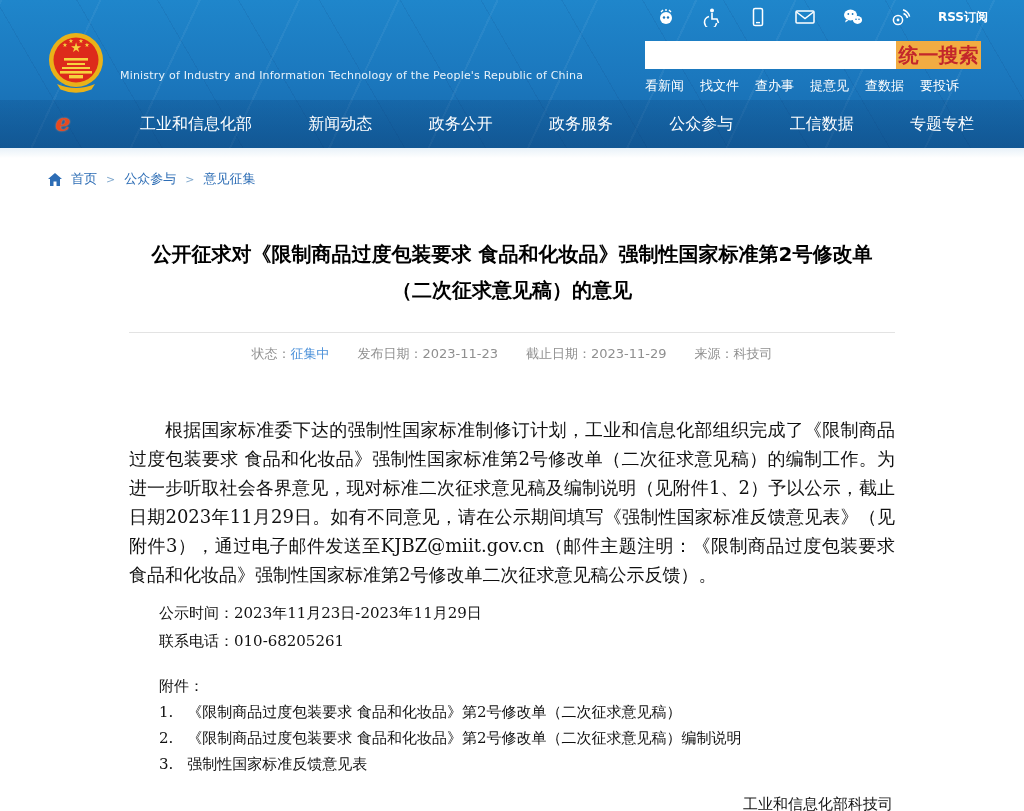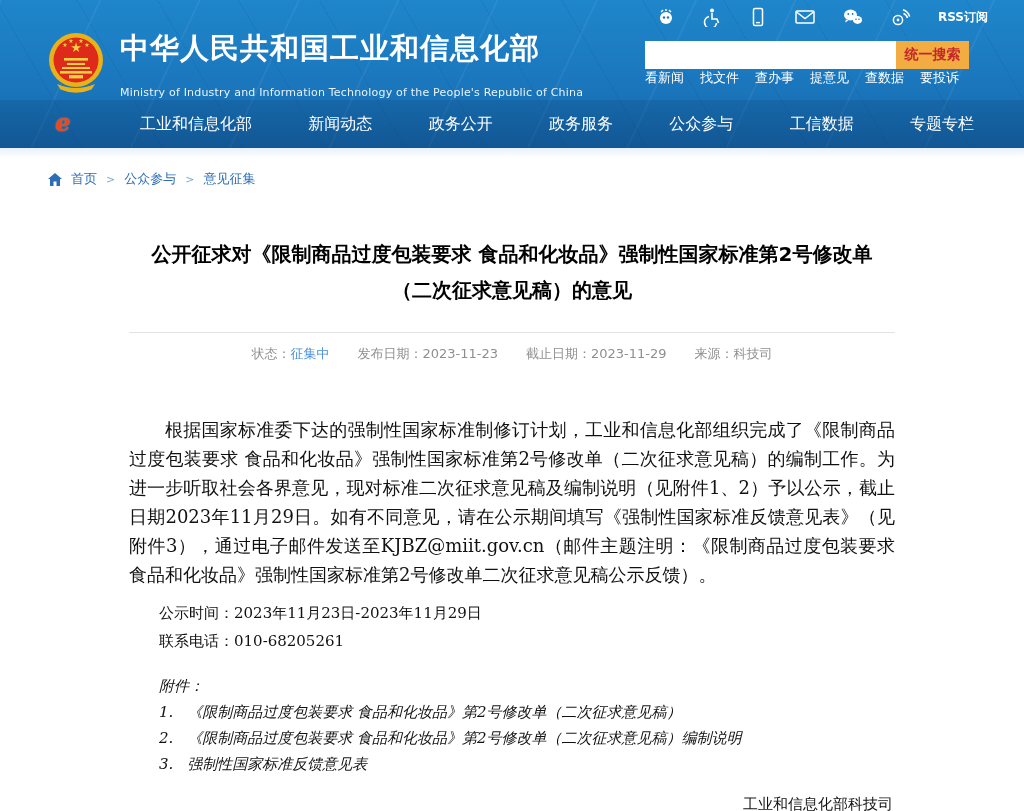--- a/index.html
+++ b/index.html
@@ -30,25 +30,25 @@
   .site-name { color:#fff; font-size:29px; font-weight:bold; letter-spacing:1px; line-height:34px; }
   .site-name-en { color:#e8f3fb; font-size:11px; margin-top:21px; letter-spacing:0.2px; }
 
   .search-area { position:absolute; left:645px; top:41px; z-index:2; width:336px; }
   .search-row { display:flex; }
   .search-input {
     width:251px; height:28px; border:none; outline:none;
     padding:0 8px; font-size:14px; background:#fff;
   }
   .search-btn {
-    width:73px; height:28px; border:none; cursor:pointer;
-    background:#f2ac42; color:#c3272b; font-weight:bold; font-size:14px;
+    width:85px; height:28px; border:none; cursor:pointer;
+    background:#f2ac42; color:#c3272b; font-weight:bold; font-size:20px;
     font-family:"DejaVu Sans","Liberation Sans",sans-serif;
   }
-  .quick-links { display:flex; gap:16px; }
+  .quick-links { display:flex; gap:16px; margin-top:8px; }
   .quick-links span { color:#fff; font-size:13px; cursor:pointer; white-space:nowrap; }
 
   .nav {
     position:absolute; left:0; right:0; top:100px; height:48px; z-index:2;
     background:linear-gradient(180deg, rgba(13,70,125,0.25), rgba(10,55,105,0.35));
     display:flex; align-items:center;
   }
   .nav-logo {
     margin-left:50px; width:26px; height:26px; line-height:24px; text-align:center;
     color:#e8491f; font-weight:bold; font-style:italic; font-size:24px;
@@ -76,21 +76,21 @@
   .art-title { margin-top:48px; text-align:center; font-size:20px; font-weight:bold; line-height:36px; color:#000; }
   .divider { margin-top:24px; border-top:1px solid #e3e3e3; }
   .meta { margin-top:12px; display:flex; justify-content:center; gap:28px; font-size:13px; color:#8f8f8f; line-height:18px; }
   .meta .pair { white-space:nowrap; }
   .meta .status-value { color:#4a90d9; }
 
   .serif { font-family:"DejaVu Serif","Liberation Serif",serif; }
   .body-text { margin-top:52px; font-size:18px; line-height:29px; color:#111; text-indent:2em; text-align:justify; }
   .info-lines { margin-top:10px; }
   .info-line { font-size:15px; line-height:28px; color:#111; padding-left:2em; }
-  .attach { margin-top:18px;font-style:italic; }
+  .attach { margin-top:18px; }
   .attach-label { font-size:15px; line-height:26px; color:#111; padding-left:2em; }
   .att-row { display:flex; gap:14px; font-size:15px; line-height:26px; color:#111; padding-left:2em; cursor:pointer; }
   .signoff { margin-top:14px; text-align:right; font-size:15px; line-height:27px; color:#111; padding-right:2px; }
 </style>
 </head>
 <body>
 
 <div class="header">
 
   <div class="top-icons">
@@ -155,21 +155,20 @@
         <text x="41" y="17" text-anchor="middle" font-size="6" fill="#f7d23e">★</text>
         <rect x="18" y="28" width="24" height="2.6" fill="#f7d23e"></rect>
         <rect x="21" y="33" width="18" height="2" fill="#f7d23e"></rect>
         <rect x="16" y="37" width="28" height="2" fill="#f7d23e"></rect>
         <rect x="14" y="41" width="32" height="2.6" fill="#f7d23e"></rect>
         <rect x="23" y="45" width="14" height="3.4" fill="#f7d23e"></rect>
         <path d="M11 54 Q30 62 49 54 L45.5 59.5 Q30 66 14.5 59.5 Z" fill="#e9b219"></path>
       </svg>
     </span>
     <div>
-      <div class="site-name">中华人民共和国工业和信息化部</div>
       <div class="site-name-en">Ministry of Industry and Information Technology of the People's Republic of China</div>
     </div>
   </div>
 
   <div class="search-area">
     <div class="search-row">
       <input class="search-input" type="text" value="" style="">
       <button class="search-btn">统一搜索</button>
     </div>
     <div class="quick-links">

